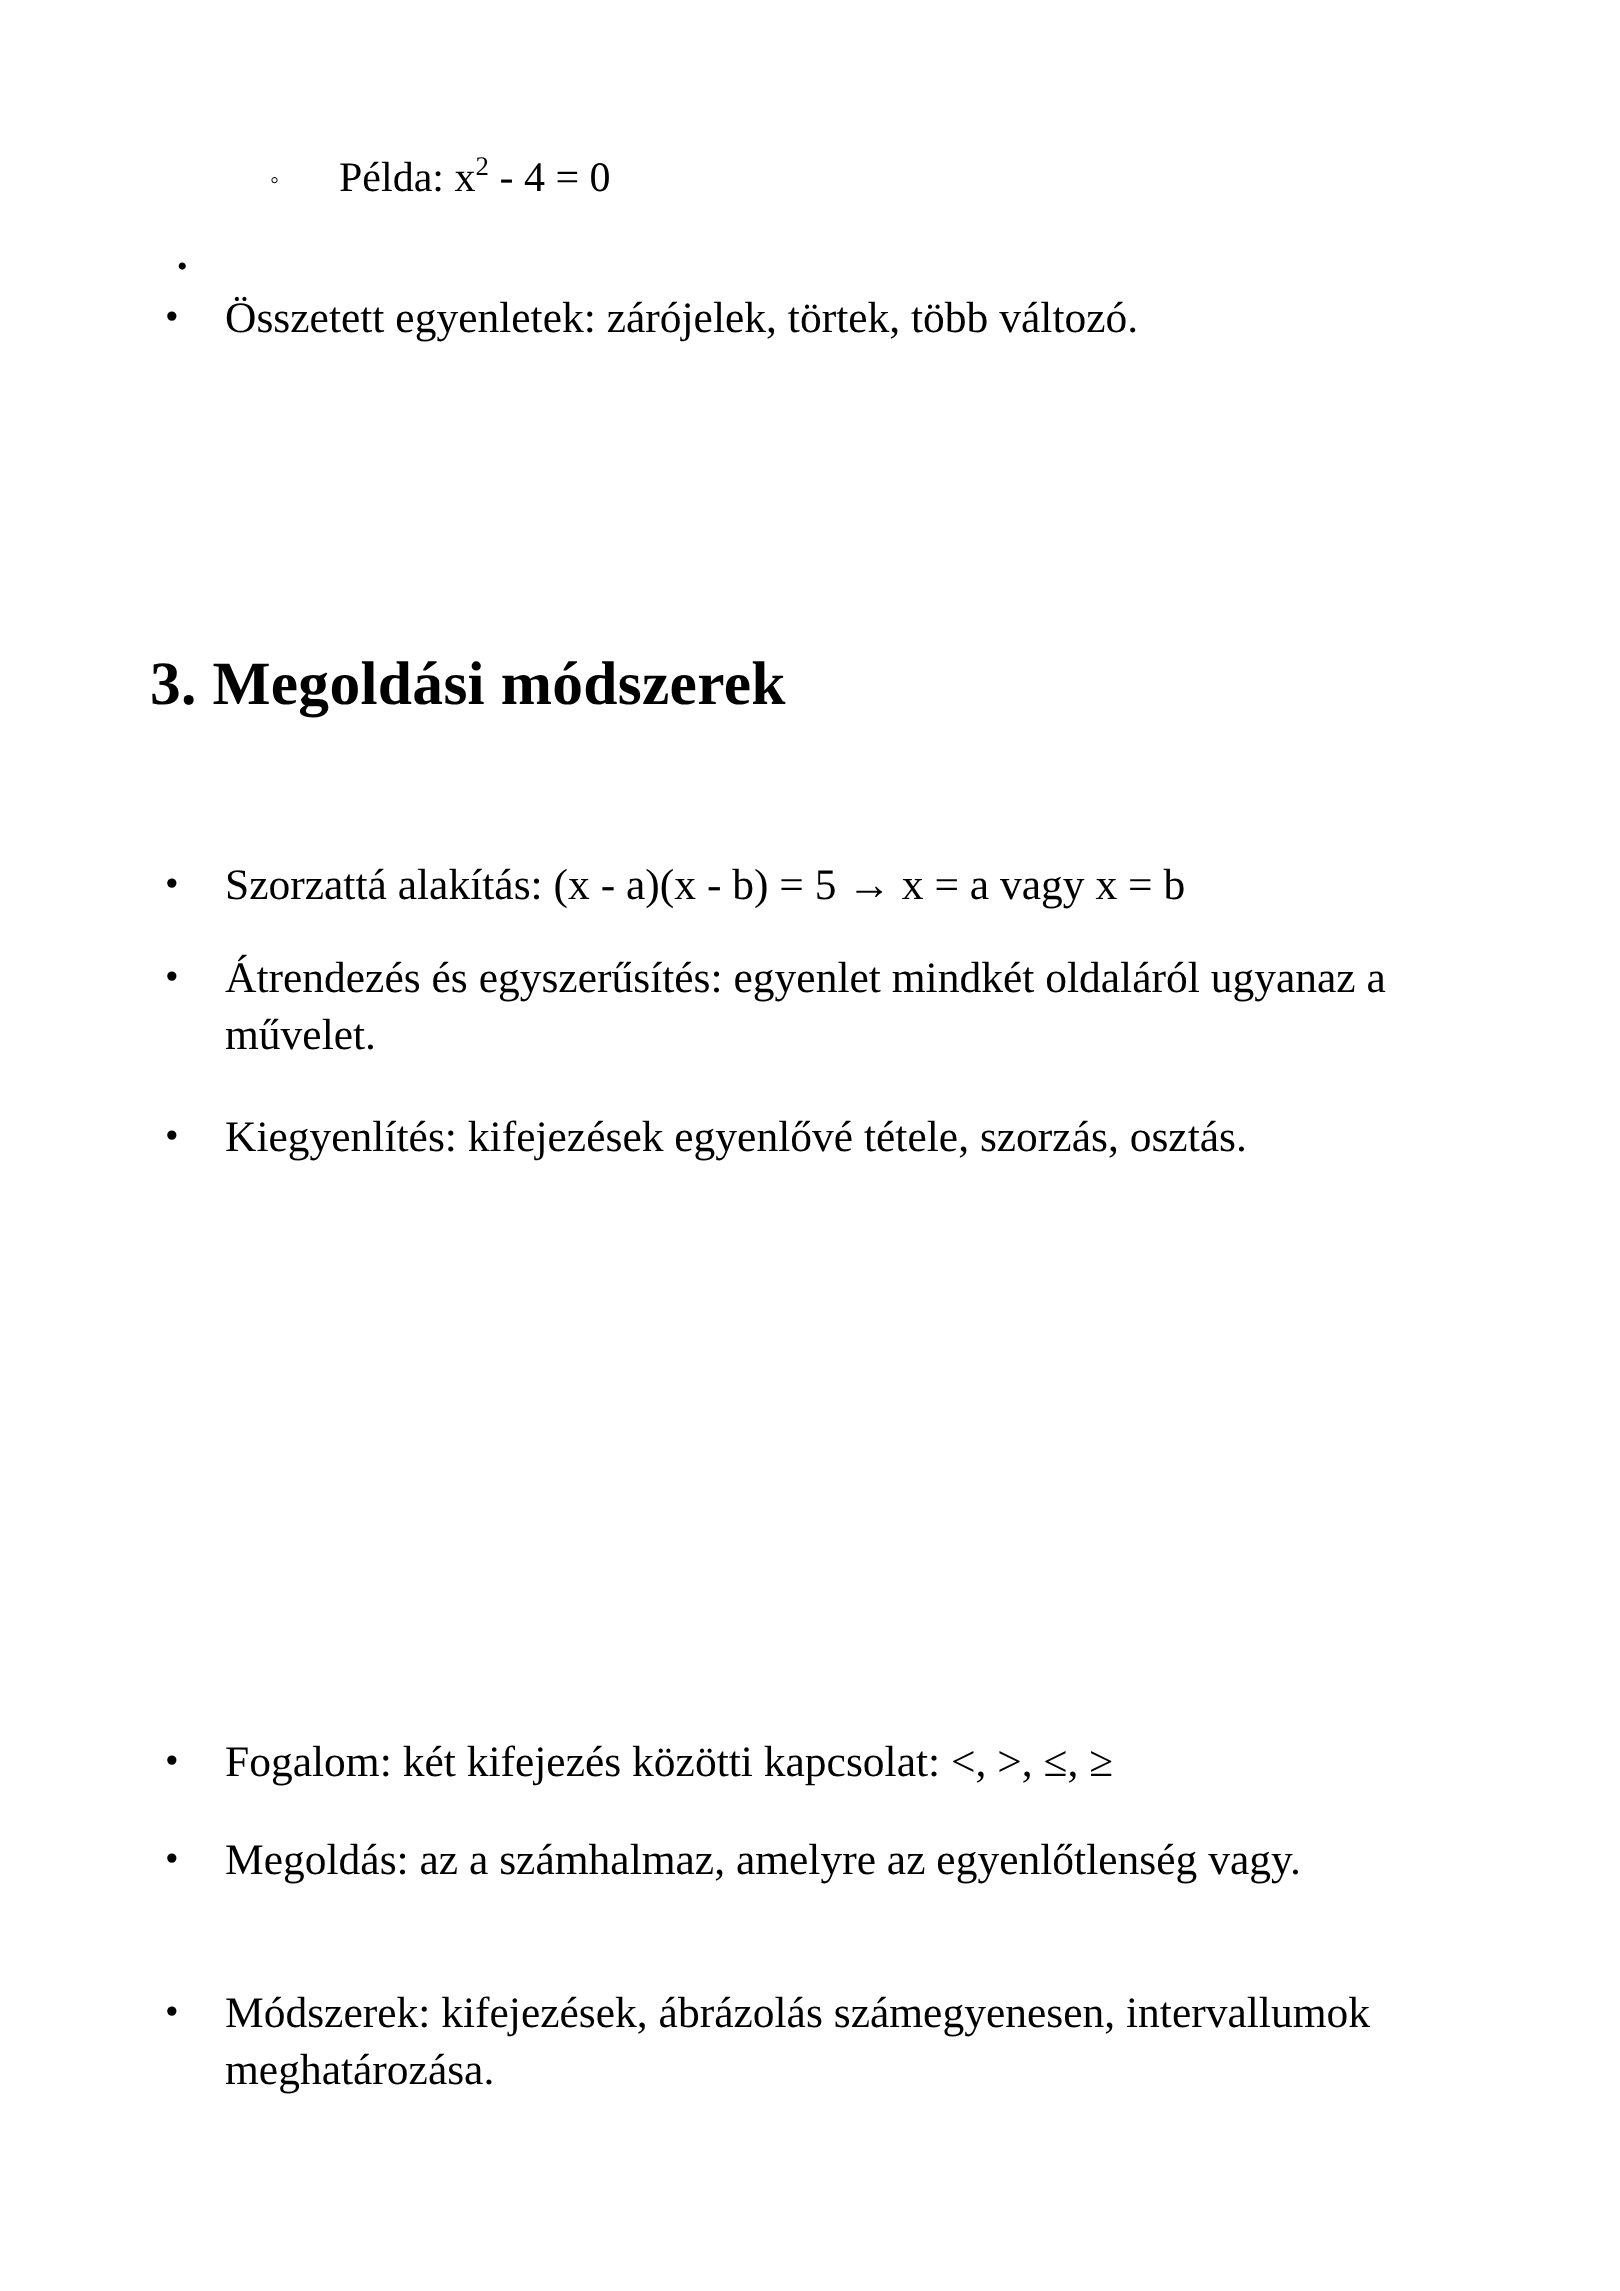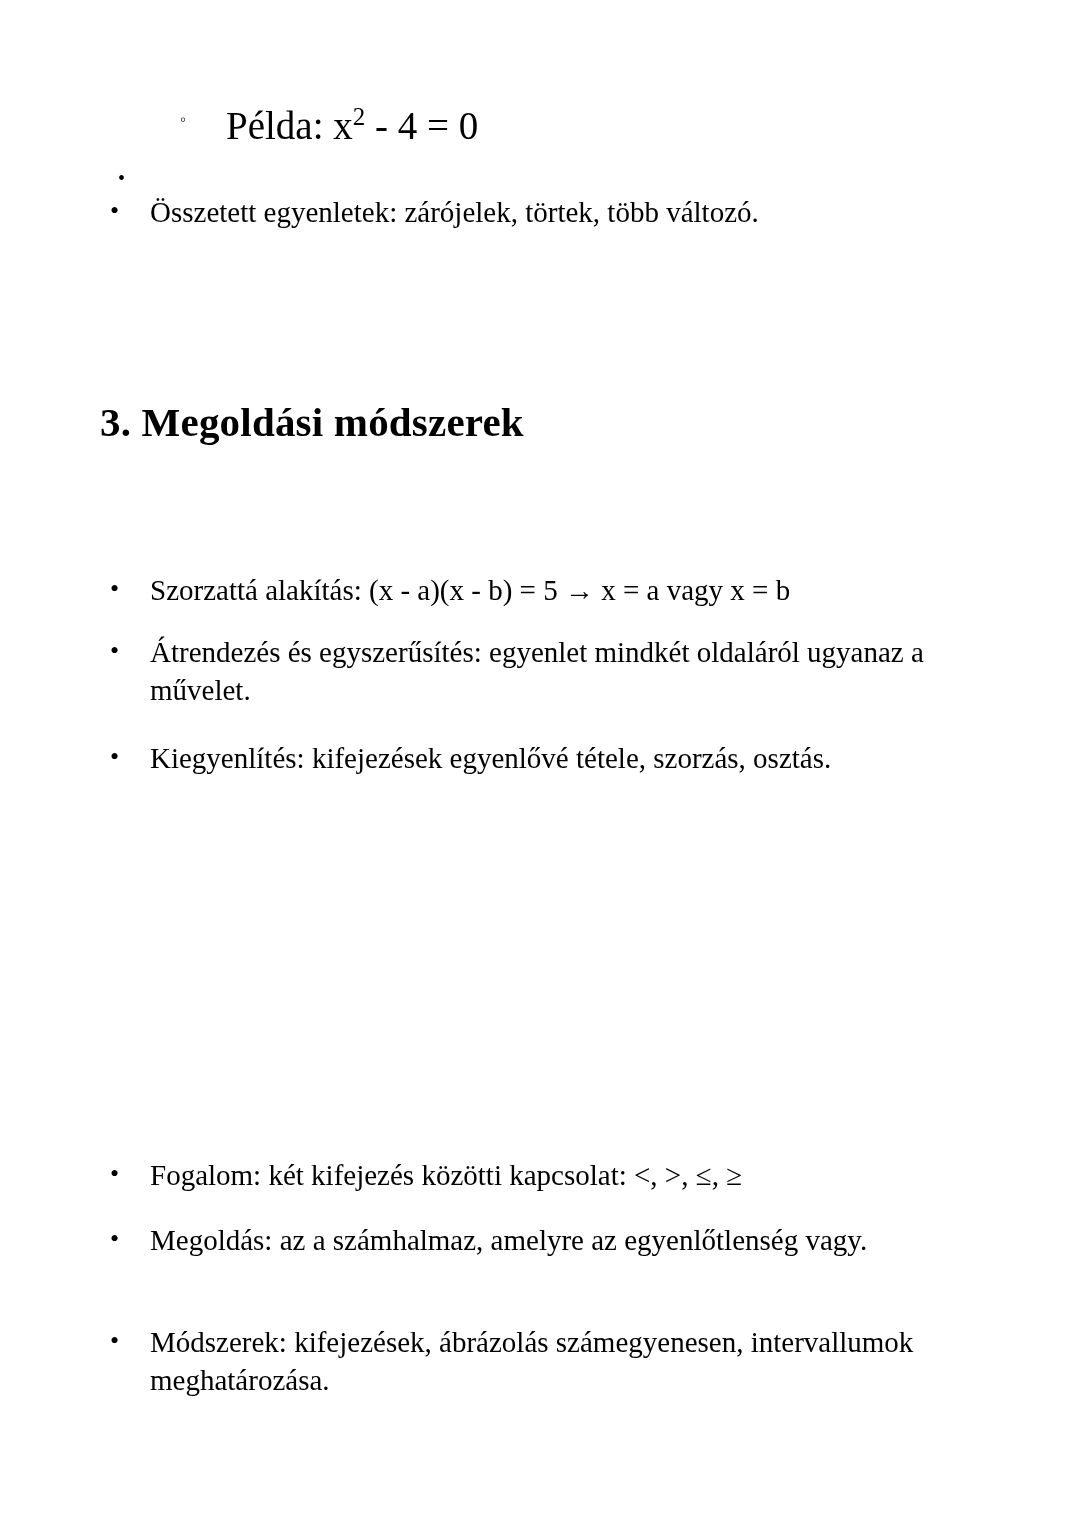--- a/index.html
+++ b/index.html
@@ -65,40 +65,41 @@
     left: 180px;
     width: 790px;
     font-size: 31px;
   }
   .lvl2 .bullet {
     width: 46px;
     font-size: 17px;
     padding-top: 10px;
   }
   .lvl2 .btext {
-    font-size: 39px;
+    font-size: 28px;
   }
 
   
   .stray {
     position: absolute;
     left: 118px;
     font-size: 20px;
     line-height: 1;
     color: #000;
   }
 
   
   .heading {
     position: absolute;
     left: 100px;
     font-weight: bold;
     font-size: 41px;
     letter-spacing: 0.2px;
     white-space: nowrap;
+    margin-top: 33px;
   }
 
   
   #row-pelda       { top: 101px; }
   #row-stray       { top: 168px; }
   #row-osszetett   { top: 194px; }
   #head-3          { top: 398px; }
   #row-szorzatta   { top: 572px; }
   #row-atrendezes  { top: 634px; }
   #row-kiegyenlites{ top: 740px; }

